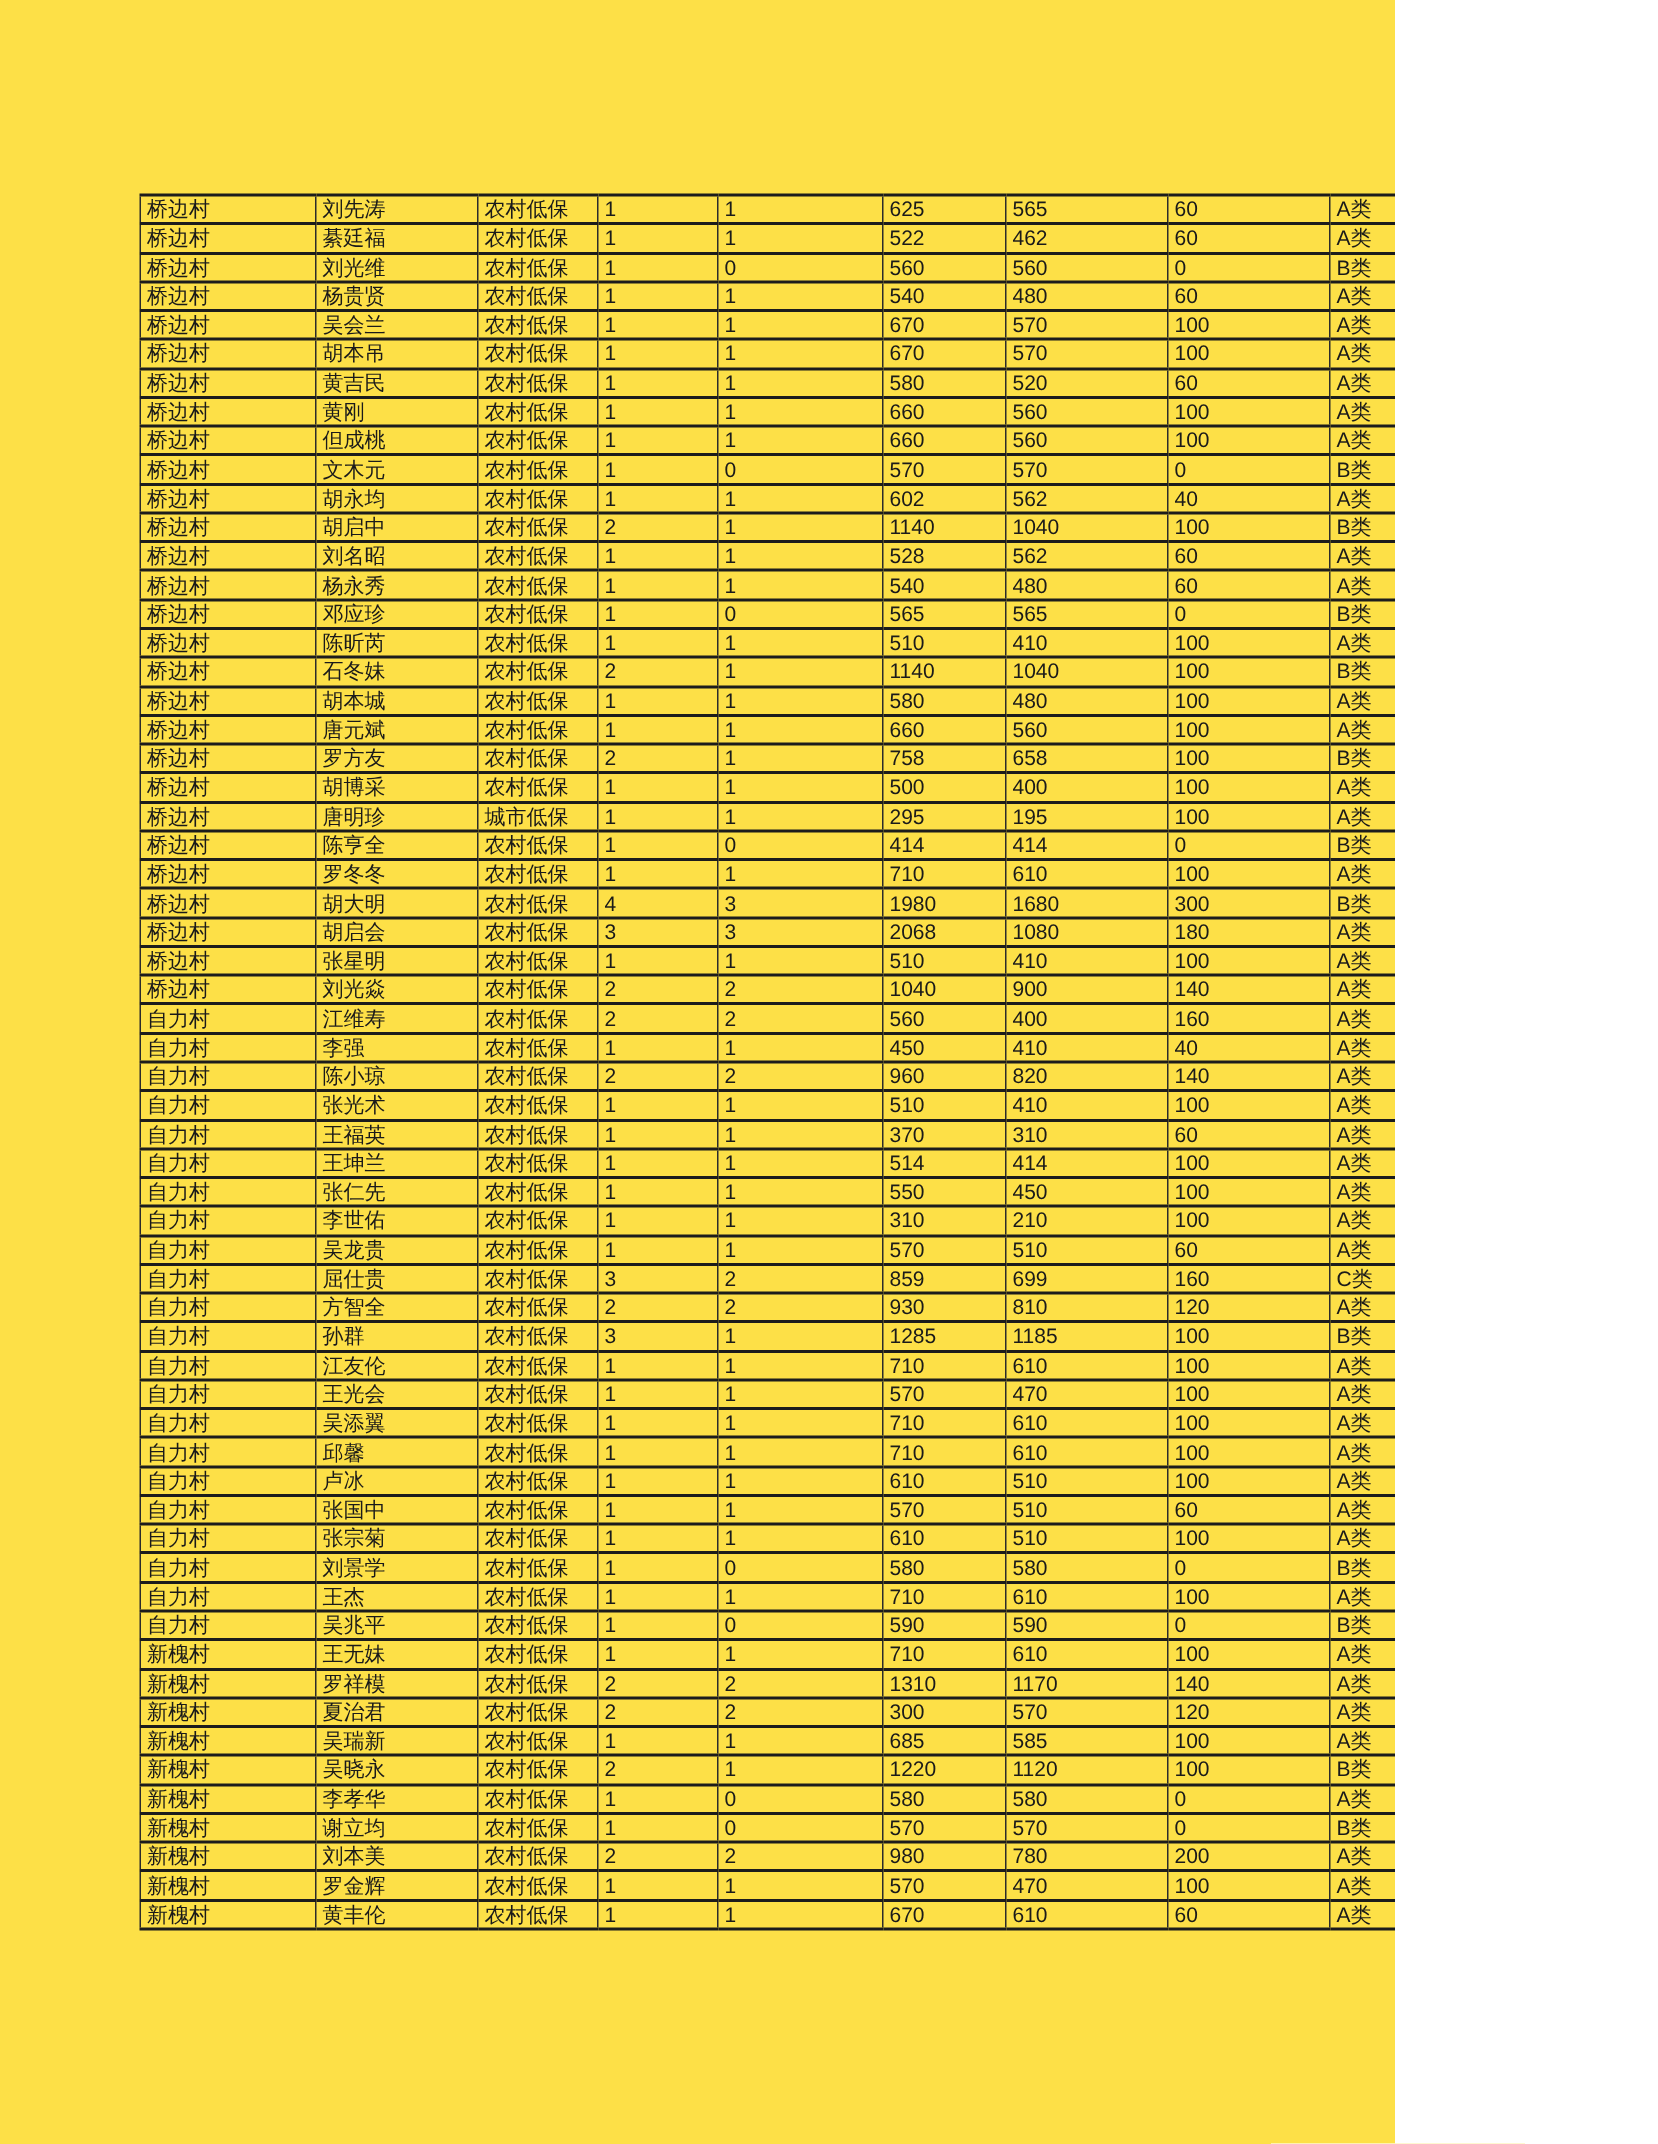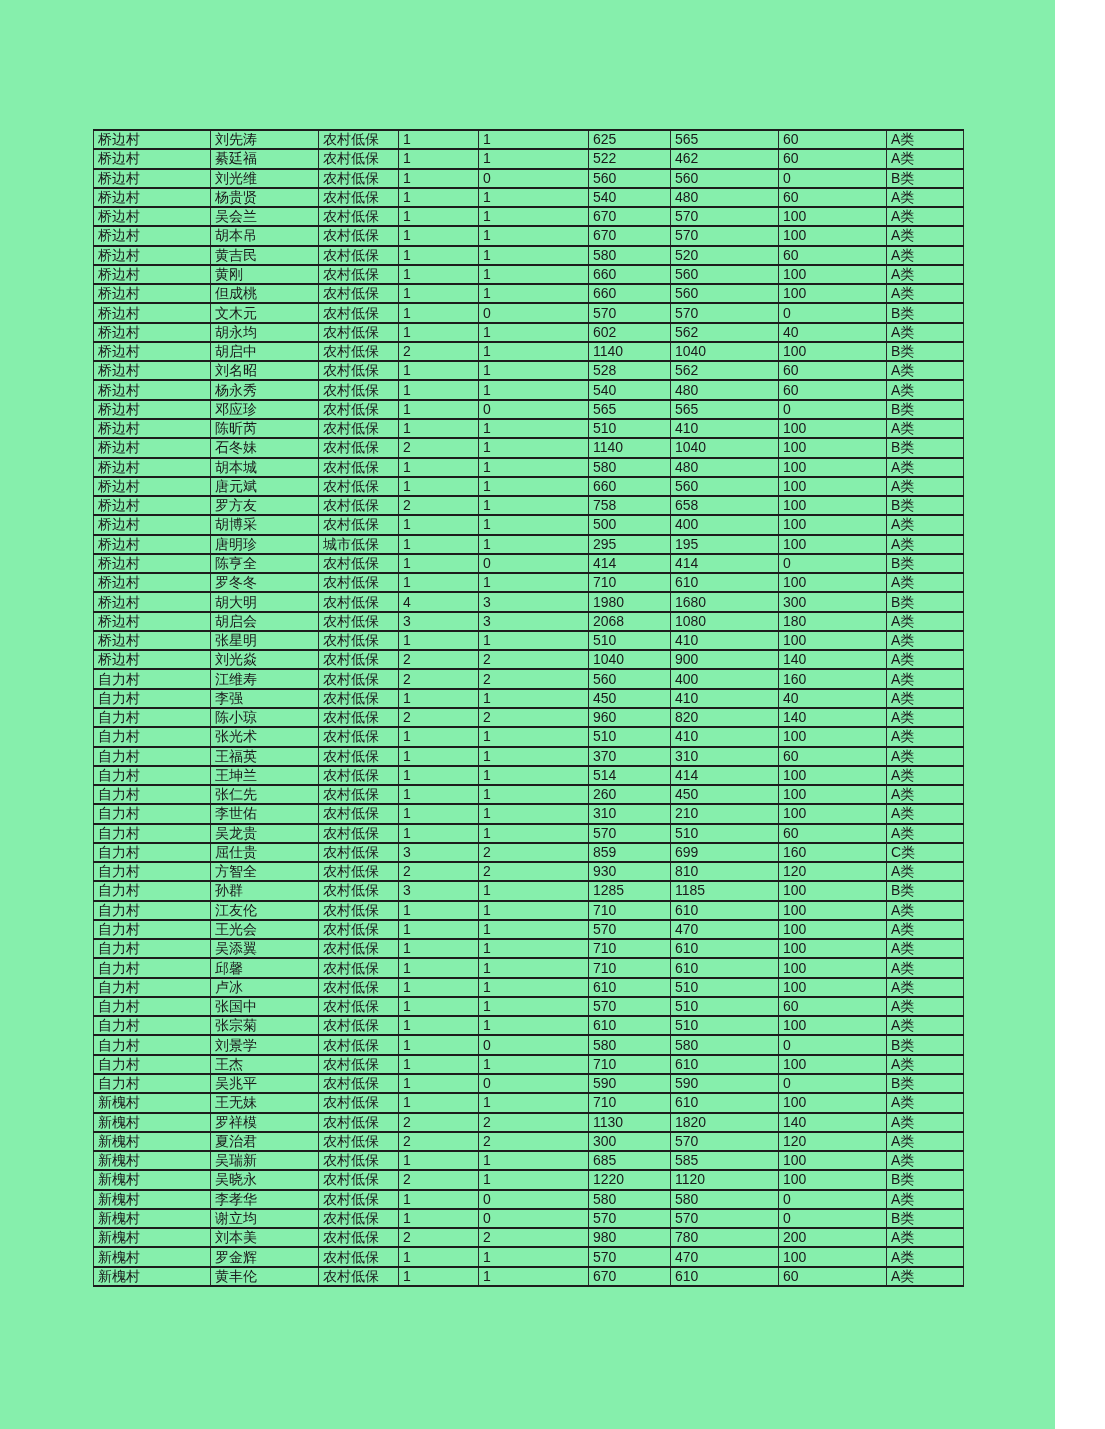--- a/index.html
+++ b/index.html
@@ -3,23 +3,23 @@
 <meta charset="utf-8">
 <style>
   html, body {
     margin: 0;
     padding: 0;
     background: #ffffff;
     font-family: "Liberation Sans", "DejaVu Sans", sans-serif;
   }
   .page {
     position: relative;
-    width: 1055px;
+    width: 930px;
     height: 1429px;
-    background: #86efac;
+    background: #fde047;
     overflow: hidden;
   }
   table.roster {
     position: absolute;
     left: 93px;
     top: 129px;
     width: 870px;
     border-collapse: collapse;
     table-layout: fixed;
   }
@@ -428,21 +428,21 @@
           <td>414</td>
           <td>100</td>
           <td>A类</td>
         </tr>
         <tr>
           <td>自力村</td>
           <td>张仁先</td>
           <td>农村低保</td>
           <td>1</td>
           <td>1</td>
-          <td>260</td>
+          <td>550</td>
           <td>450</td>
           <td>100</td>
           <td>A类</td>
         </tr>
         <tr>
           <td>自力村</td>
           <td>李世佑</td>
           <td>农村低保</td>
           <td>1</td>
           <td>1</td>
@@ -615,22 +615,22 @@
           <td>610</td>
           <td>100</td>
           <td>A类</td>
         </tr>
         <tr>
           <td>新槐村</td>
           <td>罗祥模</td>
           <td>农村低保</td>
           <td>2</td>
           <td>2</td>
-          <td>1130</td>
-          <td>1820</td>
+          <td>1310</td>
+          <td>1170</td>
           <td>140</td>
           <td>A类</td>
         </tr>
         <tr>
           <td>新槐村</td>
           <td>夏治君</td>
           <td>农村低保</td>
           <td>2</td>
           <td>2</td>
           <td>300</td>

